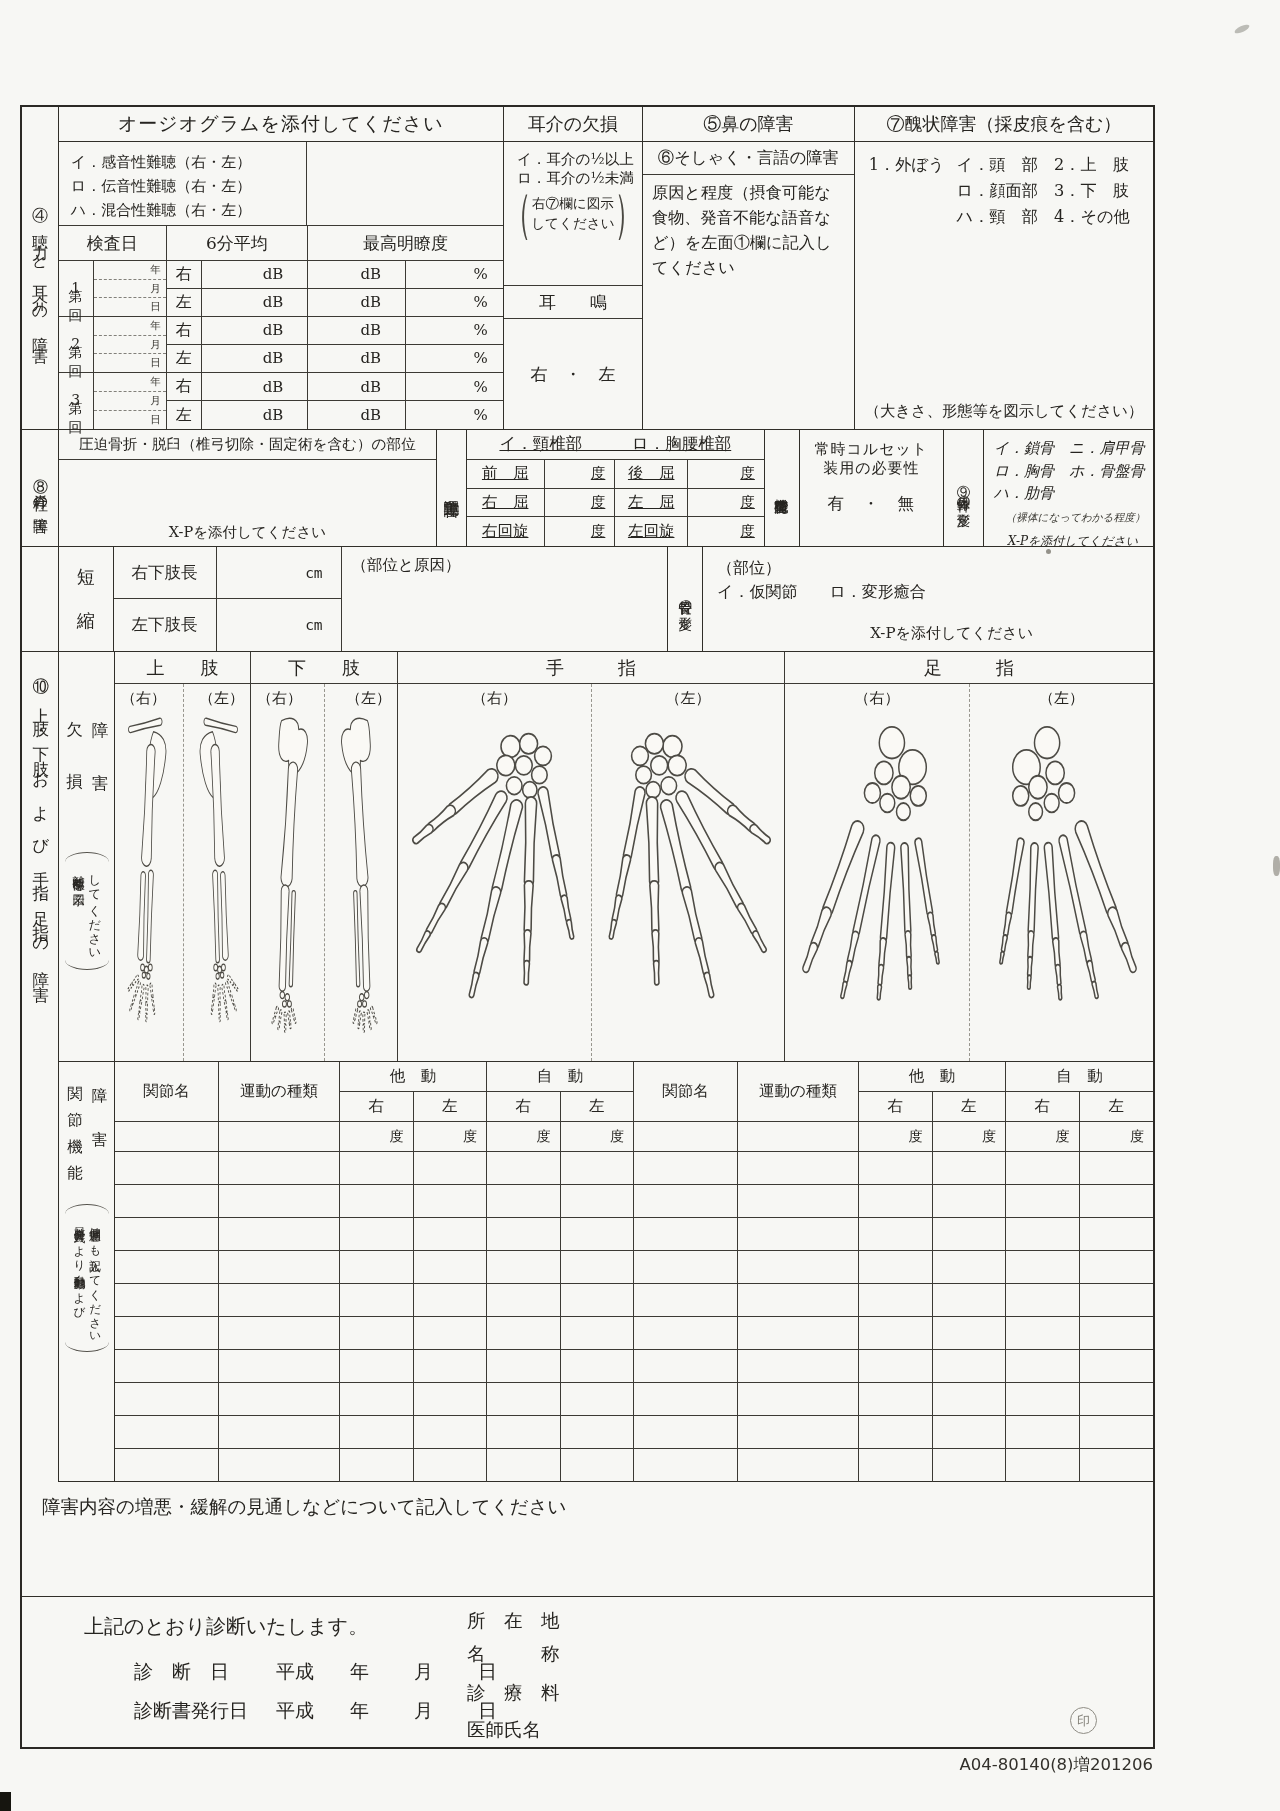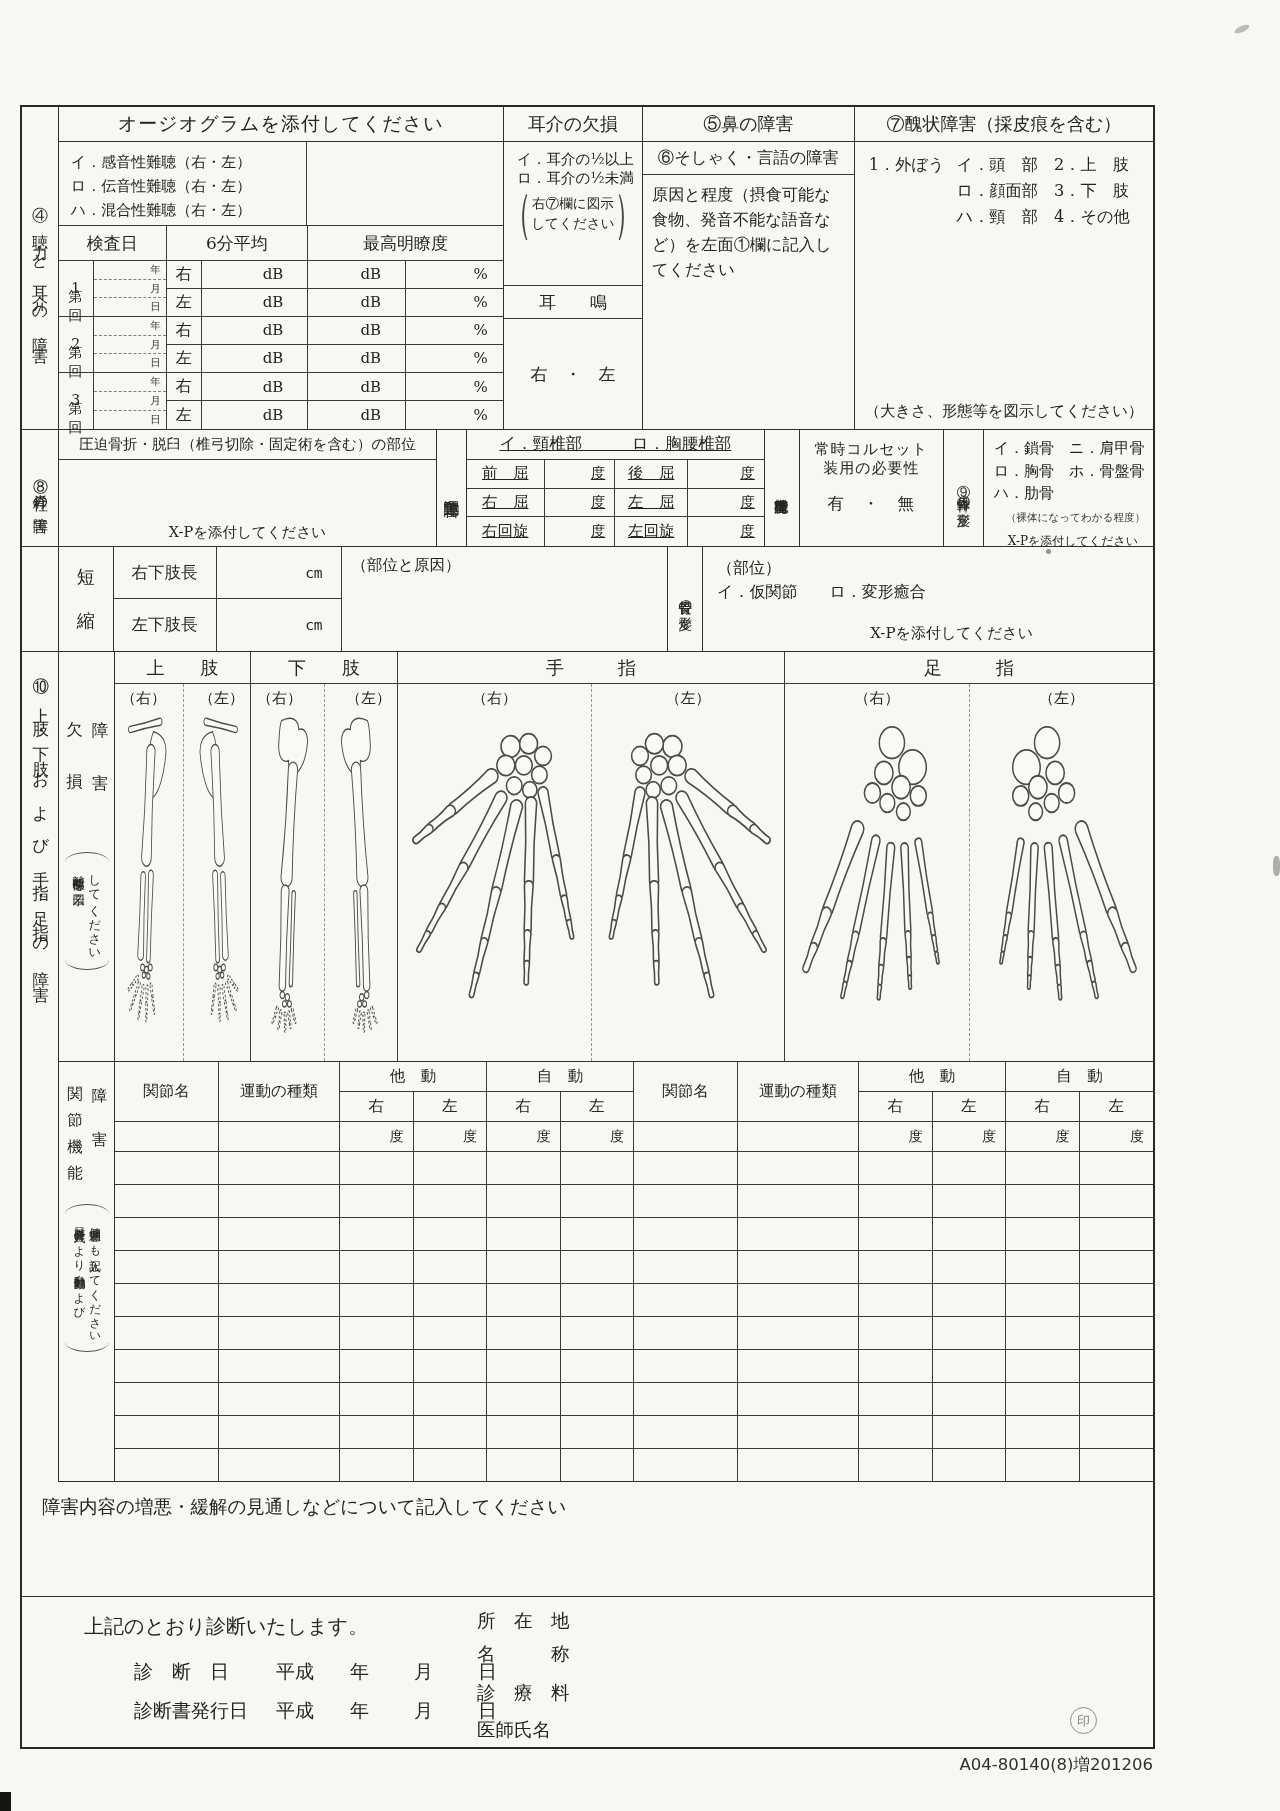--- a/index.html
+++ b/index.html
@@ -54,21 +54,21 @@
   .earCol{width:140px;}
   .n-hdr{height:35px;font-size:18px;}
   .ear-body{height:145px;padding-top:8px;font-size:14.6px;text-align:center;}
   .ear-body .it{text-align:center;padding-left:5px;white-space:nowrap;}
   .pwrap{display:flex;align-items:center;justify-content:center;margin-top:6px;}
   .bigp{font-size:26px;transform:scaleY(2.05);color:#4a4842;font-family:"DejaVu Serif",serif;}
   .pnote{font-size:13.6px;line-height:1.45;}
   .ear-tin{height:33px;font-size:17px;}
   .ear-rl{height:110px;font-size:17px;}
 
-  .noseCol{width:213px;}
+  .noseCol{width:213px;font-family:Liberation Mono, monospace;}
   .nose-body{height:145px;padding:7px 4px 0 8px;font-size:15.3px;line-height:1.43;}
   .s6-hdr{height:33px;font-size:16.3px;}
   .s6-body{height:110px;padding:7px 8px 0 9px;font-size:16.2px;line-height:1.55;}
 
   .shameCol{width:300px;position:relative;}
   .shame-body{padding:10px 0 0 14px;font-size:16.2px;line-height:1.62;}
   .shame-body .colA,.shame-body .colB{display:flex;flex-direction:column;}
   .shame-note{position:absolute;left:10px;bottom:7px;font-size:15.3px;}
 
   
@@ -80,21 +80,21 @@
   .b-mlab{width:30px;font-size:16px;}
   .b-tbl{width:298px;text-decoration:underline;}
   .mt-hdr{height:30px;font-size:16.5px;}
   .mt-row{height:29px;font-size:15.5px;}
   .mt-l1{width:78px;}.mt-v1{width:71px;}.mt-l2{width:73px;}.mt-v2{width:76px;}
   .degR{display:flex;align-items:center;justify-content:flex-end;padding-right:9px;font-size:14.5px;}
   .b-load{width:35px;font-size:14px;}
   .b-cor{width:145px;align-items:center;padding-top:10px;font-size:15px;letter-spacing:1px;}
   .b-yn{margin-top:15px;font-size:16.5px;}
   .b-9l{width:40px;font-size:13.5px;}
-  .b-9c{width:170px;padding:7px 4px 0 10px;font-size:15px;line-height:1.5;}
+  .b-9c{width:170px;padding:7px 4px 0 10px;font-size:15px;line-height:1.5;font-style:italic;}
   .b-9n1{font-size:10.6px;margin:5px 0 0 12px;color:#3a3832;}
   .b-9n2{font-size:12px;margin:7px 0 0 14px;}
 
   
   .bandC{height:105px;}
   .c-sh{width:55px;justify-content:space-around;align-items:center;font-size:18px;padding:8px 0;}
   .c-rows{width:228px;}
   .c-row{height:52.5px;}
   .c-lab{width:103px;font-size:16.5px;}
   .c-val{width:125px;display:flex;align-items:center;justify-content:flex-end;padding-right:18px;font-size:14.5px;font-family:"DejaVu Sans Mono",monospace;}
@@ -136,21 +136,21 @@
   
   .bandF{height:115px;padding:12px 0 0 20px;font-size:18.5px;}
   .bandG{height:150px;position:relative;font-size:19px;}
   .g-stmt{position:absolute;left:62px;top:16px;font-size:20px;}
   .g-row{position:absolute;left:112px;display:flex;align-items:baseline;}
   .g-row1{top:62px;}
   .g-row2{top:101px;}
   .g-lab{display:inline-block;width:142px;}
   .g-era{display:inline-block;width:74px;}
   .g-u{display:inline-block;width:64px;}
-  .g-f{position:absolute;left:455px;font-size:18.5px;}
+  .g-f{position:absolute;left:445px;font-size:18.5px;}
   .g-f1{top:11px;}.g-f2{top:44px;}.g-f3{top:83px;}.g-f4{top:120px;}
   .g-seal{position:absolute;left:1048px;top:110px;width:27px;height:27px;border:1.5px solid #8f8d85;border-radius:50%;color:#85837b;font-size:13px;}
 
   .footer-code{position:absolute;top:1754px;right:127px;font-size:16.5px;font-family:"DejaVu Sans","Liberation Sans",sans-serif;color:#32302b;}
   .corner-mark{position:absolute;left:0;top:1792px;width:11px;height:19px;background:#16150f;}
   .speck1{position:absolute;left:1234px;top:26px;width:16px;height:6px;background:#bcbcb6;transform:rotate(-25deg);border-radius:50%;}
   .speck2{position:absolute;left:1046px;top:549px;width:5px;height:5px;background:#94928a;border-radius:50%;}
   .speck3{position:absolute;left:1273px;top:856px;width:7px;height:20px;background:#b0aea7;border-radius:40%;}
 </style>
 </head>

